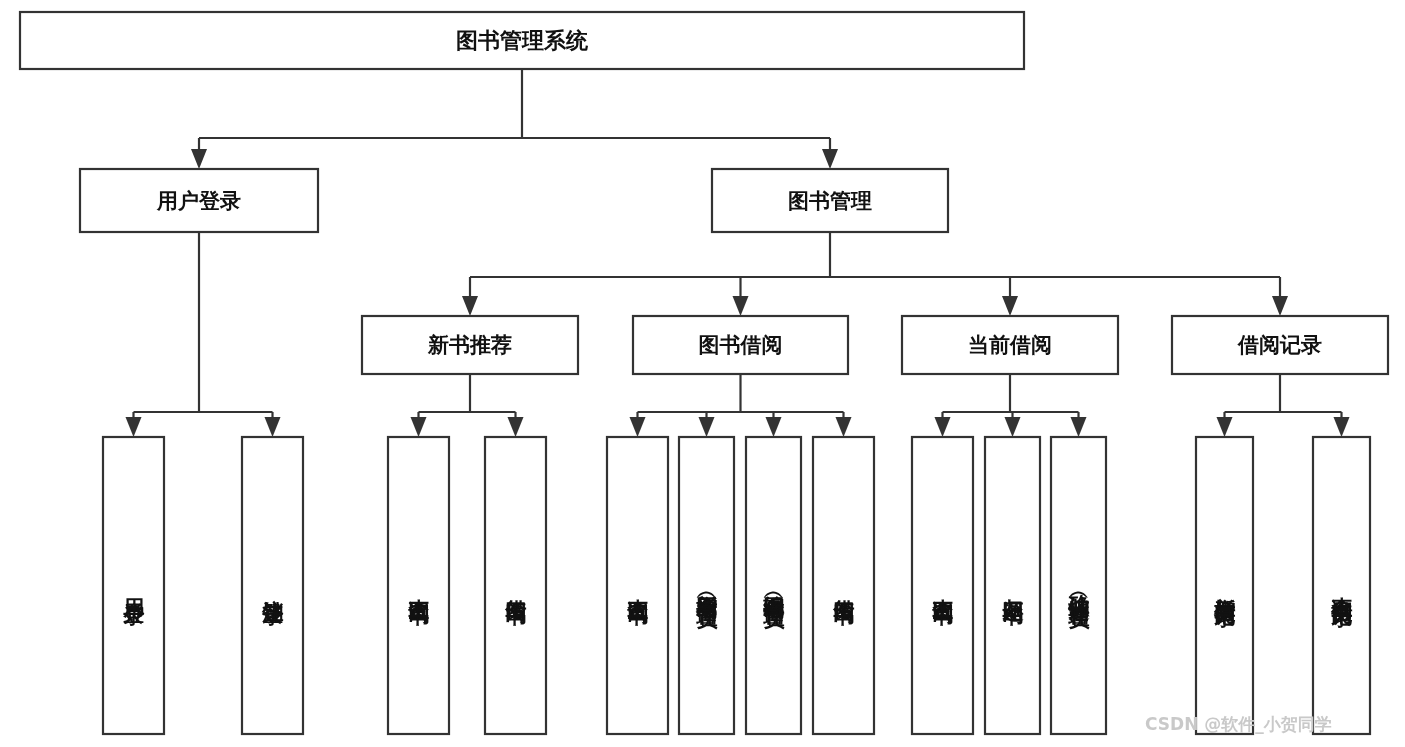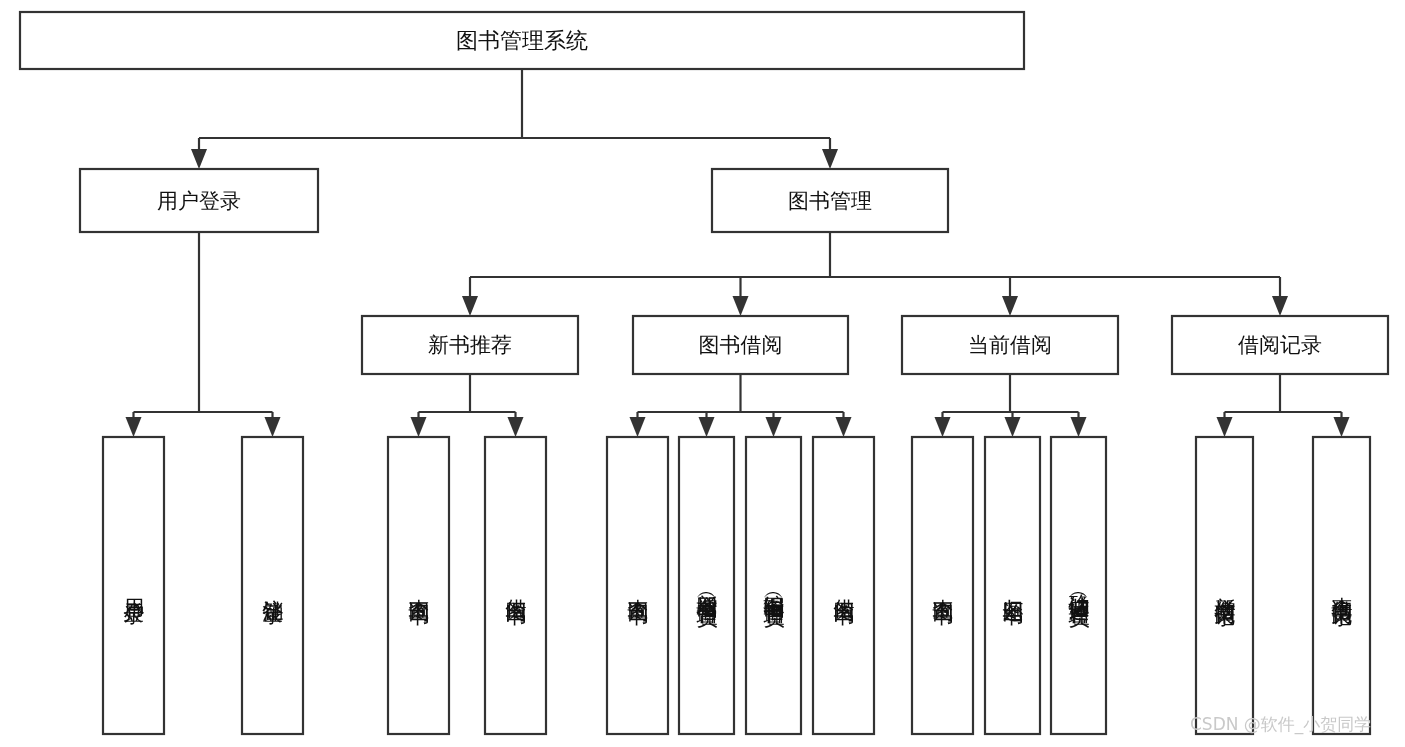--- a/index.html
+++ b/index.html
@@ -11,20 +11,21 @@
     width: 1405px;
     height: 747px;
     font-family: "DejaVu Sans", "Liberation Sans", sans-serif;
     overflow: hidden;
     position: relative;
   }
   #diagram-root {
     position: relative;
     width: 1182px;
     height: 747px;
+    font-weight: bold;
   }
   svg.tree {
     position: absolute;
     left: 0;
     top: 0;
     width: 1405px;
     height: 747px;
     display: block;
   }
   .node-box {
@@ -67,21 +68,21 @@
     text-align: center;
     white-space: nowrap;
     pointer-events: none;
   }
   .watermark {
     position: absolute;
     font-family: "DejaVu Sans", "Liberation Sans", sans-serif;
     font-size: 17px;
     color: #c9c9c9;
     white-space: nowrap;
-    left: 1190px;
+    left: 1145px;
     top: 713px;
   }
 </style>
 </head>
 <body>
 
 <div id="diagram-root">
 
   <svg class="tree" viewBox="0 0 1405 747">
     <g id="connectors">

